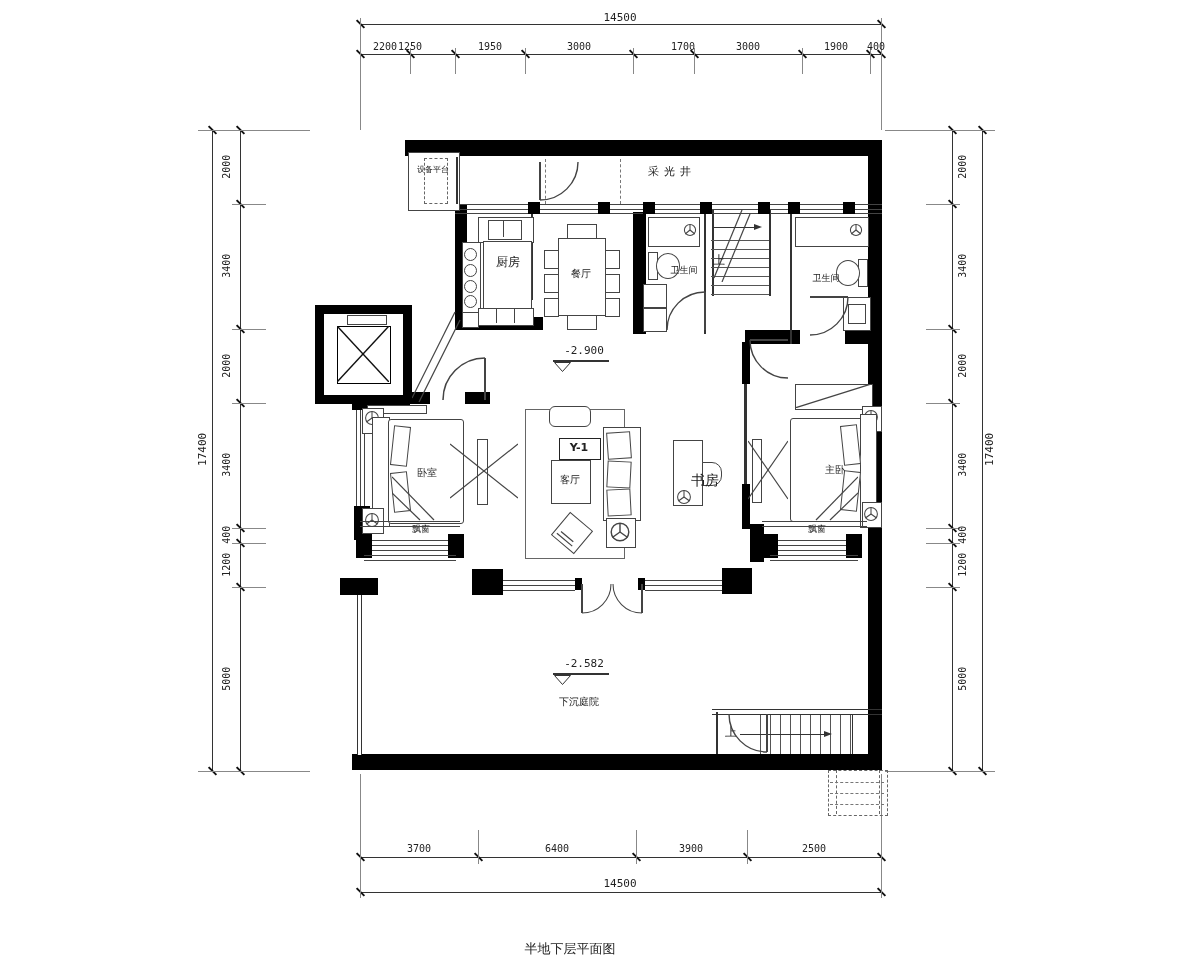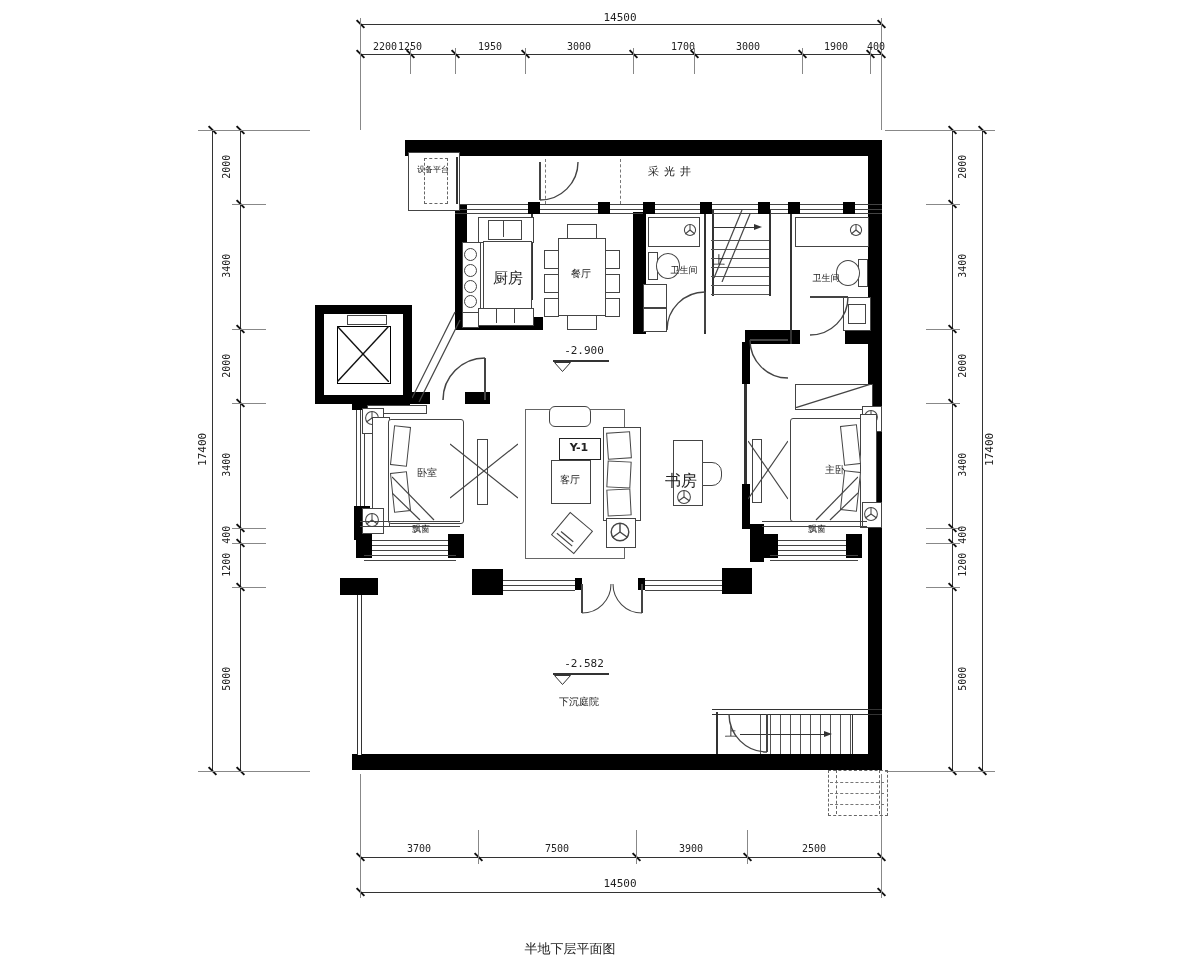--- a/index.html
+++ b/index.html
@@ -88,21 +88,21 @@
   <div class="a tk" style="left:742px;top:844px"></div>
   <div class="a tk" style="left:876px;top:844px"></div>
   <div class="a tk" style="left:355px;top:879px"></div>
   <div class="a tk" style="left:876px;top:879px"></div>
   <div class="a ext" style="left:360px;top:762px;width:1px;height:124px"></div>
   <div class="a ext" style="left:881px;top:762px;width:1px;height:124px"></div>
   <div class="a ext" style="left:478px;top:818px;width:1px;height:34px"></div>
   <div class="a ext" style="left:636px;top:818px;width:1px;height:34px"></div>
   <div class="a ext" style="left:747px;top:818px;width:1px;height:34px"></div>
   <div class="t dim-s" style="left:389px;top:831px;width:60px">3700</div>
-  <div class="t dim-s" style="left:527px;top:831px;width:60px">7500</div>
+  <div class="t dim-s" style="left:527px;top:831px;width:60px">6400</div>
   <div class="t dim-s" style="left:661px;top:831px;width:60px">3900</div>
   <div class="t dim-s" style="left:784px;top:831px;width:60px">2500</div>
 
   <div class="a dl" style="left:212px;top:118px;width:1px;height:641px"></div>
   <div class="a dl" style="left:240px;top:118px;width:1px;height:641px"></div>
   <div class="t dim vt" style="left:174px;top:431px;width:58px">17400</div>
   <div class="a tk" style="left:207px;top:117px"></div>
   <div class="a tk" style="left:207px;top:758px"></div>
   <div class="a tk" style="left:235px;top:117px"></div>
   <div class="a tk" style="left:235px;top:191px"></div>
@@ -213,21 +213,21 @@
   <div class="frn" style="left:483px;top:229px;width:47px;height:66px"></div>
   <div class="frn" style="left:462px;top:230px;width:17px;height:70px"></div>
   <div class="circ" style="left:464px;top:236px;width:11px;height:11px"></div>
   <div class="circ" style="left:464px;top:252px;width:11px;height:11px"></div>
   <div class="circ" style="left:464px;top:268px;width:11px;height:11px"></div>
   <div class="circ" style="left:464px;top:283px;width:11px;height:11px"></div>
   <div class="frn" style="left:478px;top:296px;width:54px;height:16px"></div>
   <div class="ln" style="left:496px;top:297px;width:1px;height:14px"></div>
   <div class="ln" style="left:514px;top:297px;width:1px;height:14px"></div>
   <div class="frn" style="left:462px;top:300px;width:15px;height:14px"></div>
-  <div class="t" style="left:488px;top:258px;width:40px;font-size:15px">厨房</div>
+  <div class="t" style="left:488px;top:244px;width:40px;font-size:12px">厨房</div>
 
   <div class="frn" style="left:558px;top:226px;width:46px;height:76px"></div>
   <div class="frn" style="left:544px;top:238px;width:13px;height:17px"></div>
   <div class="frn" style="left:544px;top:262px;width:13px;height:17px"></div>
   <div class="frn" style="left:544px;top:286px;width:13px;height:17px"></div>
   <div class="frn" style="left:605px;top:238px;width:13px;height:17px"></div>
   <div class="frn" style="left:605px;top:262px;width:13px;height:17px"></div>
   <div class="frn" style="left:605px;top:286px;width:13px;height:17px"></div>
   <div class="frn" style="left:567px;top:212px;width:28px;height:13px"></div>
   <div class="frn" style="left:567px;top:303px;width:28px;height:13px"></div>
@@ -353,21 +353,21 @@
       <line x1="10" y1="10" x2="17" y2="15"></line>
     </svg>
   <div class="frn" style="left:557px;top:506px;width:28px;height:28px;transform:rotate(40deg)"></div>
   <svg class="lines" style="position:absolute;left:557px;top:506px;transform:rotate(40deg)" width="28" height="28" viewBox="0 0 28 28">
       <line x1="4" y1="24" x2="24" y2="24"></line>
       <line x1="6" y1="20" x2="22" y2="20"></line>
     </svg>
 
   <div class="frn" style="left:673px;top:428px;width:28px;height:64px"></div>
   <div class="a" style="left:702px;top:450px;width:18px;height:22px;border:1px solid #444;border-radius:0 10px 10px 0;background:#fff"></div>
-  <div class="t" style="left:664px;top:460px;width:34px;font-size:16px">书房</div>
+  <div class="t" style="left:688px;top:460px;width:34px;font-size:14px">书房</div>
   <svg class="spoke" style="left:676px;top:477px" width="16" height="16" viewBox="0 0 20 20">
       <circle cx="10" cy="10" r="8"></circle>
       <line x1="10" y1="10" x2="10" y2="2"></line>
       <line x1="10" y1="10" x2="3" y2="15"></line>
       <line x1="10" y1="10" x2="17" y2="15"></line>
     </svg>
 
   <div class="frn" style="left:795px;top:372px;width:76px;height:24px"></div>
   <svg class="lines" style="position:absolute;left:795px;top:372px" width="76" height="24" viewBox="0 0 76 24">
       <line x1="0" y1="24" x2="76" y2="0"></line>

